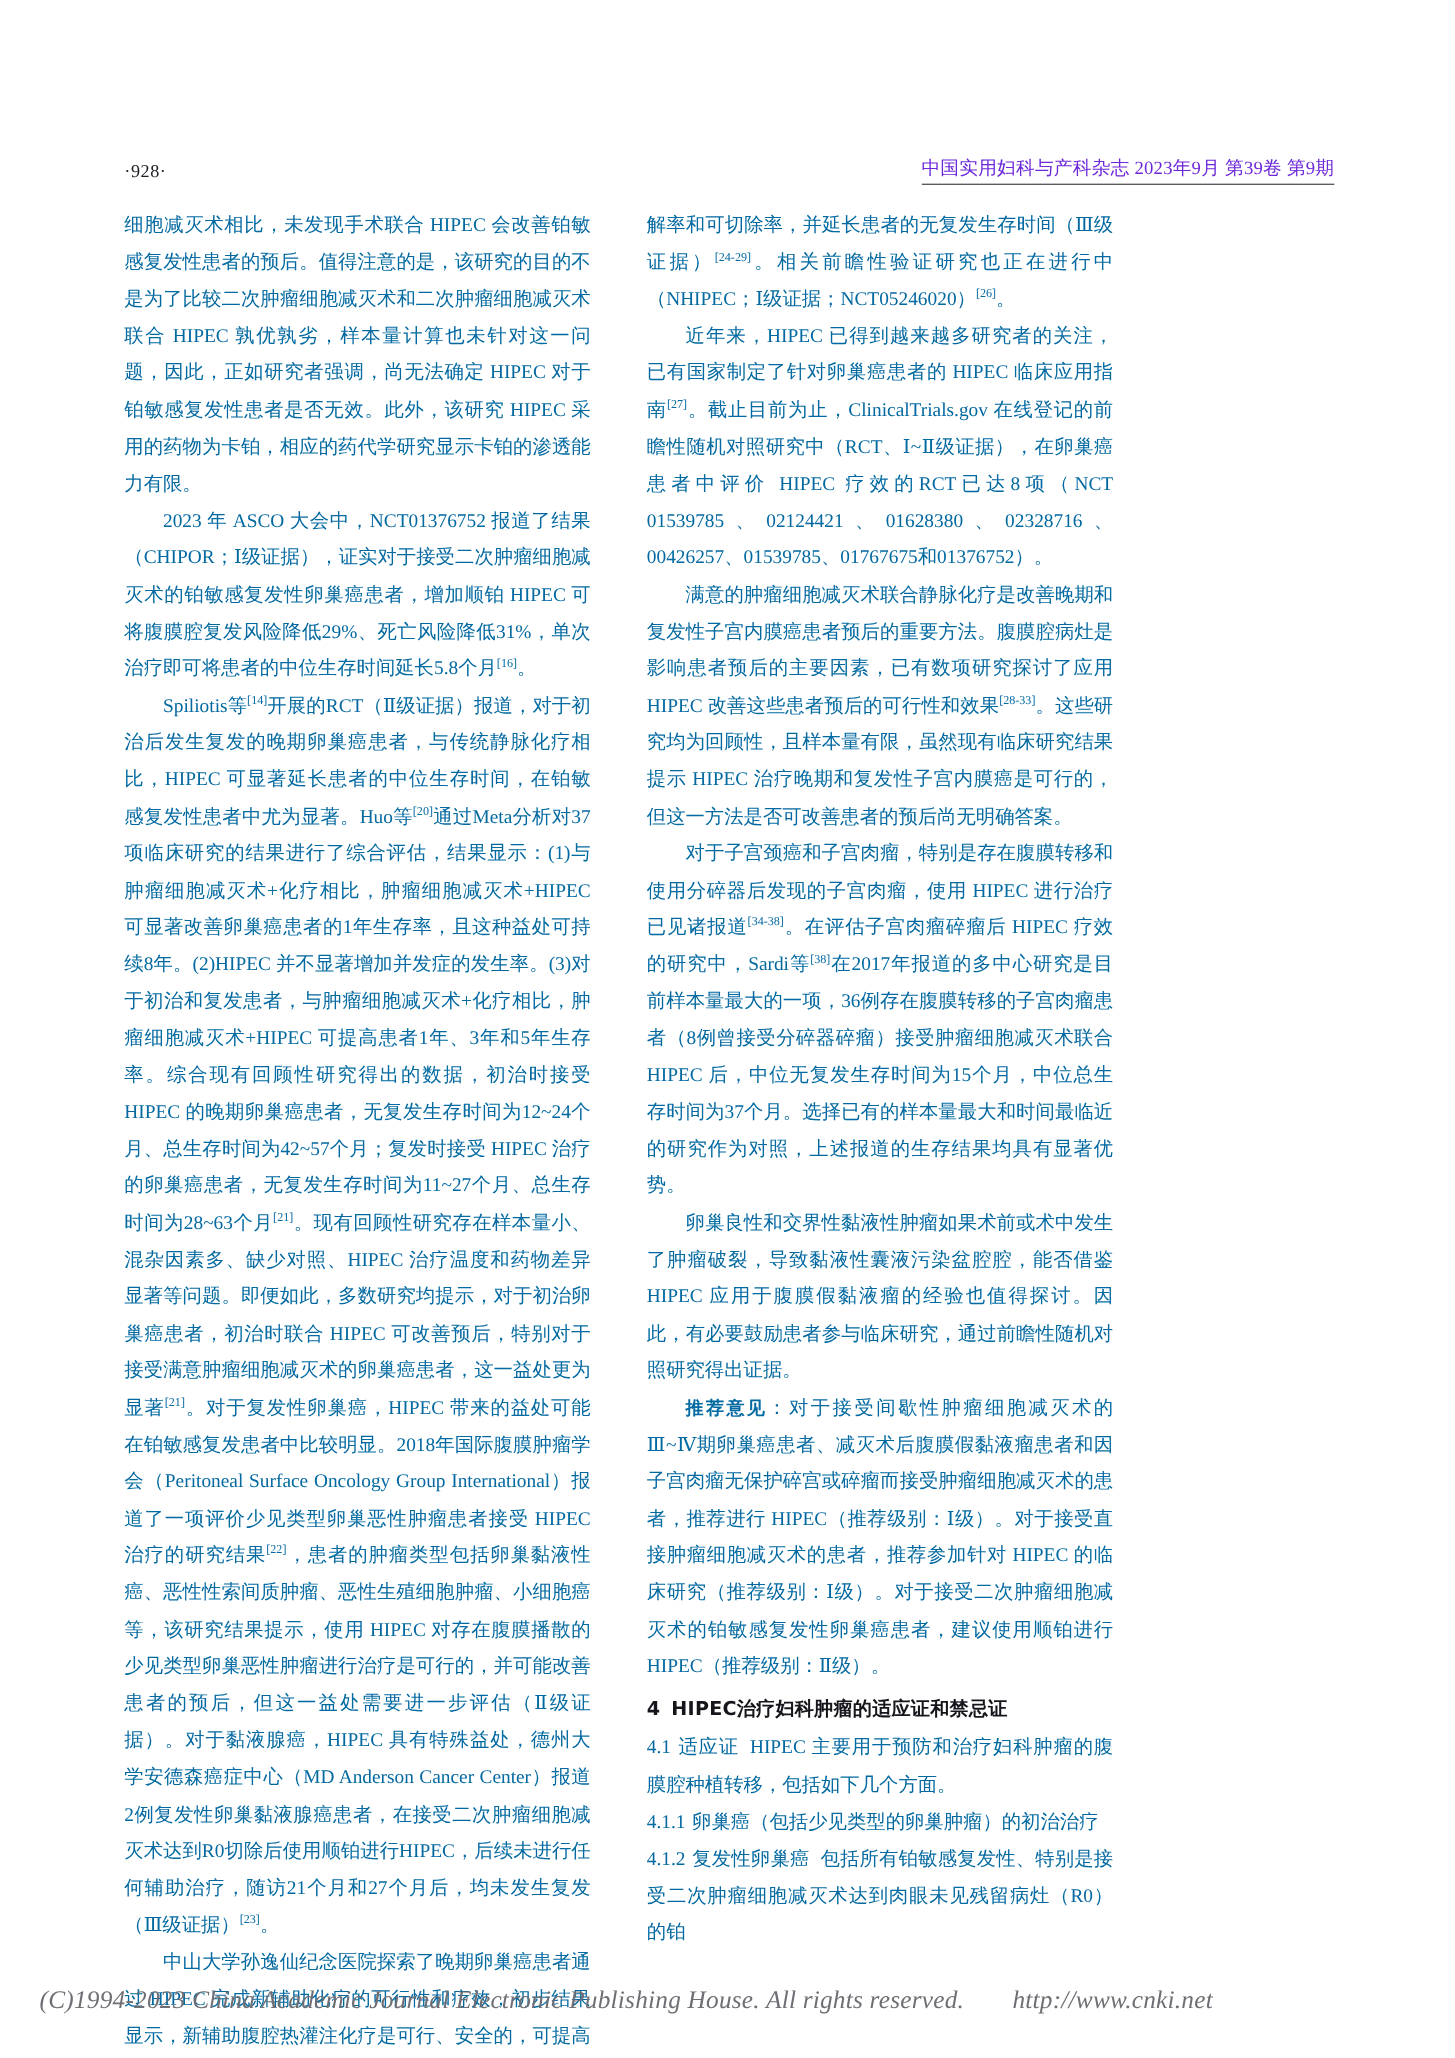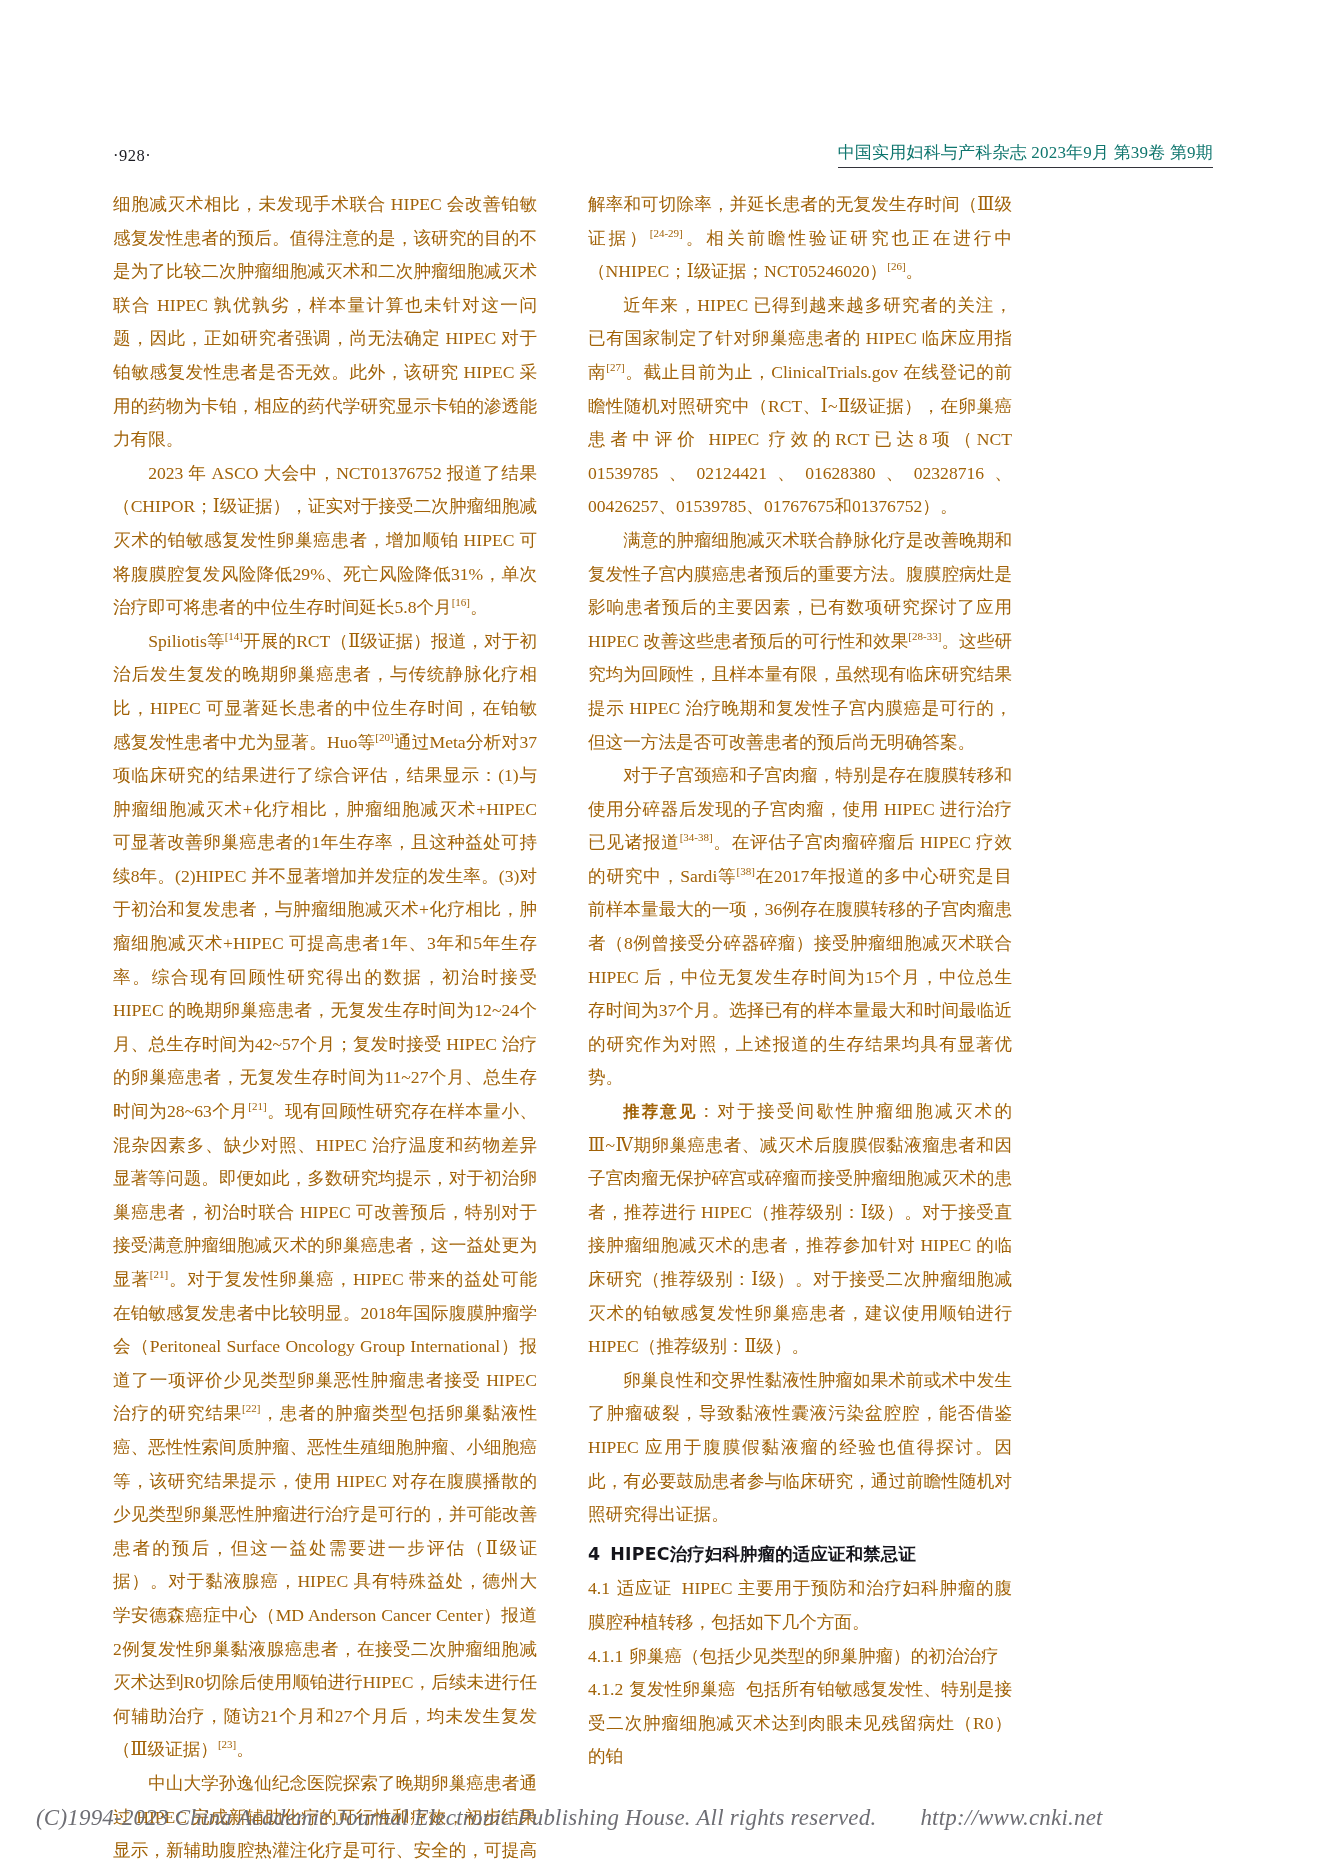--- a/index.html
+++ b/index.html
@@ -36,21 +36,21 @@
   }
   .folio {
     font-size: 16.5px;
     letter-spacing: .5px;
     color: #1b1b22;
     padding-bottom: 2px;
   }
   .runhead-title {
     font-size: 17px;
     letter-spacing: .2px;
-    color: #0f766e;
+    color: #6d28d9;
     border-bottom: 1px solid #33333a;
     padding-bottom: 3px;
     white-space: nowrap;
     margin-top: 40px;
   }
 
   
   .cols {
     position: absolute;
     left: 113px;
@@ -64,21 +64,21 @@
   }
 
   p {
     margin: 0;
     font-size: 17.6px;
     line-height: 33.6px;
     text-align: justify;
     text-justify: inter-ideograph;
     text-align-last: left;
     letter-spacing: 0px;
-    color: #a16207;
+    color: #0369a1;
     font-family: "Liberation Serif", "DejaVu Serif", serif;
   }
   p.ind { text-indent: 2em; }
   p.ind1 { text-indent: 1em; }
   p.noind { text-indent: 0; }
 
   sup {
     font-size: 11px;
     vertical-align: super;
     line-height: 0;
@@ -154,23 +154,23 @@
       </p>
 
       <p class="ind">
         <span>满意的肿瘤细胞减灭术联合静脉化疗是改善晚期和复发性子宫内膜癌患者预后的重要方法。腹膜腔病灶是影响患者预后的主要因素，已有数项研究探讨了应用 HIPEC 改善这些患者预后的可行性和效果</span><sup>[28-33]</sup><span>。这些研究均为回顾性，且样本量有限，虽然现有临床研究结果提示 HIPEC 治疗晚期和复发性子宫内膜癌是可行的，但这一方法是否可改善患者的预后尚无明确答案。</span>
       </p>
 
       <p class="ind">
         <span>对于子宫颈癌和子宫肉瘤，特别是存在腹膜转移和使用分碎器后发现的子宫肉瘤，使用 HIPEC 进行治疗已见诸报道</span><sup>[34-38]</sup><span>。在评估子宫肉瘤碎瘤后 HIPEC 疗效的研究中，Sardi等</span><sup>[38]</sup><span>在2017年报道的多中心研究是目前样本量最大的一项，36例存在腹膜转移的子宫肉瘤患者（8例曾接受分碎器碎瘤）接受肿瘤细胞减灭术联合 HIPEC 后，中位无复发生存时间为15个月，中位总生存时间为37个月。选择已有的样本量最大和时间最临近的研究作为对照，上述报道的生存结果均具有显著优势。</span>
       </p>
 
+      <p class="ind">卵巢良性和交界性黏液性肿瘤如果术前或术中发生了肿瘤破裂，导致黏液性囊液污染盆腔腔，能否借鉴 HIPEC 应用于腹膜假黏液瘤的经验也值得探讨。因此，有必要鼓励患者参与临床研究，通过前瞻性随机对照研究得出证据。</p>
+
       <p class="ind"><span class="rec-label">推荐意见</span><span>：对于接受间歇性肿瘤细胞减灭术的Ⅲ~Ⅳ期卵巢癌患者、减灭术后腹膜假黏液瘤患者和因子宫肉瘤无保护碎宫或碎瘤而接受肿瘤细胞减灭术的患者，推荐进行 HIPEC（推荐级别：Ⅰ级）。对于接受直接肿瘤细胞减灭术的患者，推荐参加针对 HIPEC 的临床研究（推荐级别：Ⅰ级）。对于接受二次肿瘤细胞减灭术的铂敏感复发性卵巢癌患者，建议使用顺铂进行HIPEC（推荐级别：Ⅱ级）。</span></p>
-
-      <p class="ind">卵巢良性和交界性黏液性肿瘤如果术前或术中发生了肿瘤破裂，导致黏液性囊液污染盆腔腔，能否借鉴 HIPEC 应用于腹膜假黏液瘤的经验也值得探讨。因此，有必要鼓励患者参与临床研究，通过前瞻性随机对照研究得出证据。</p>
 
       <h2 class="sec"><span class="num">4</span><span>HIPEC治疗妇科肿瘤的适应证和禁忌证</span></h2>
 
       <p class="noind"><span class="sub-num">4.1</span><span class="sub-title">适应证</span><span>HIPEC 主要用于预防和治疗妇科肿瘤的腹膜腔种植转移，包括如下几个方面。</span></p>
 
       <p class="noind"><span class="sub-num">4.1.1</span><span class="sub-title">卵巢癌（包括少见类型的卵巢肿瘤）的初治治疗</span></p>
 
 
       <p class="noind"><span class="sub-num">4.1.2</span><span class="sub-title">复发性卵巢癌</span><span>包括所有铂敏感复发性、特别是接受二次肿瘤细胞减灭术达到肉眼未见残留病灶（R0）的铂</span></p>
 

